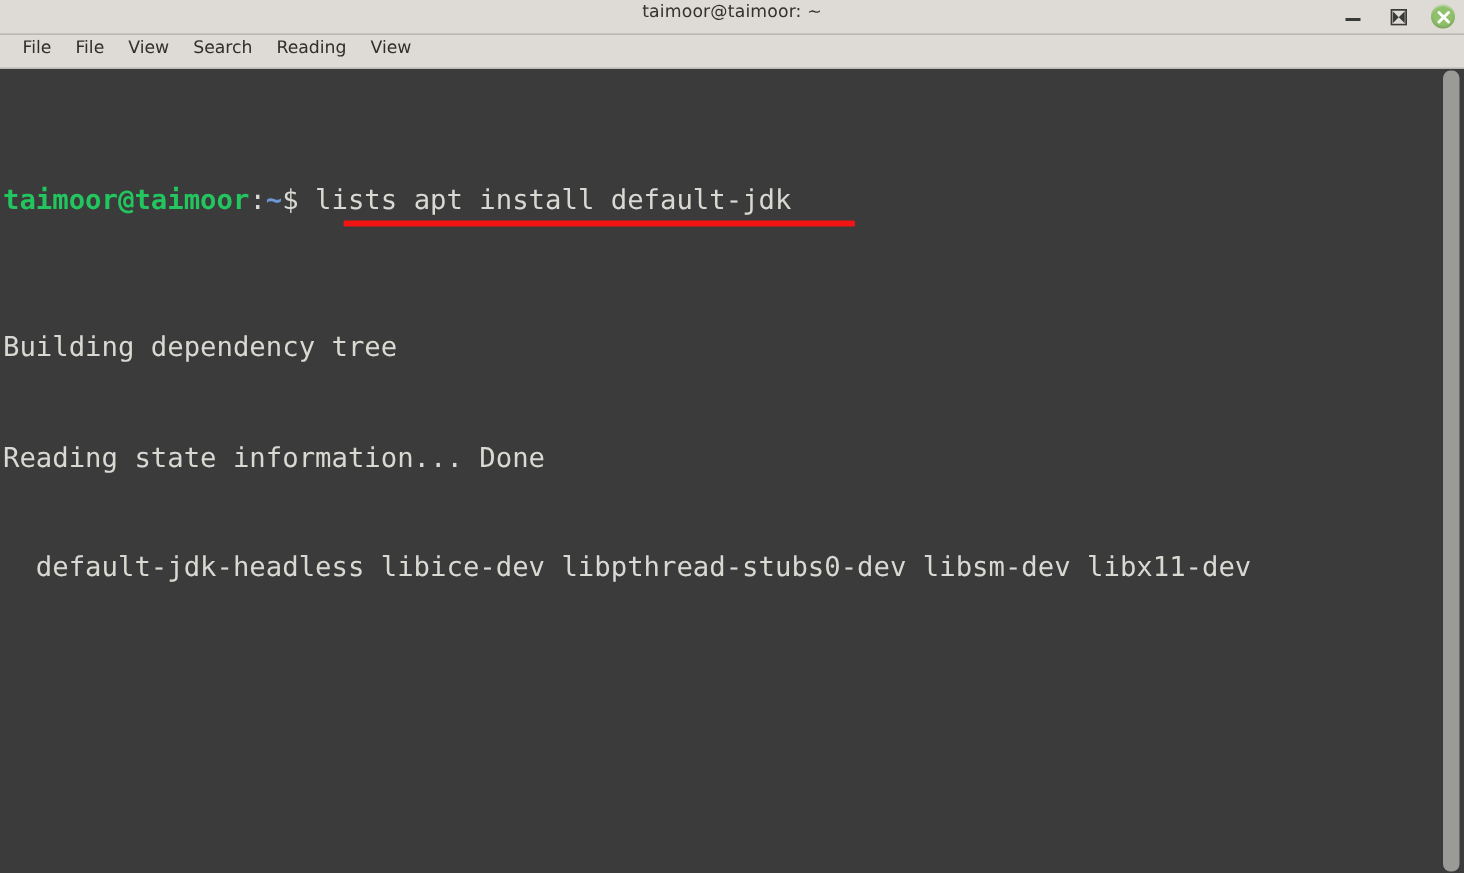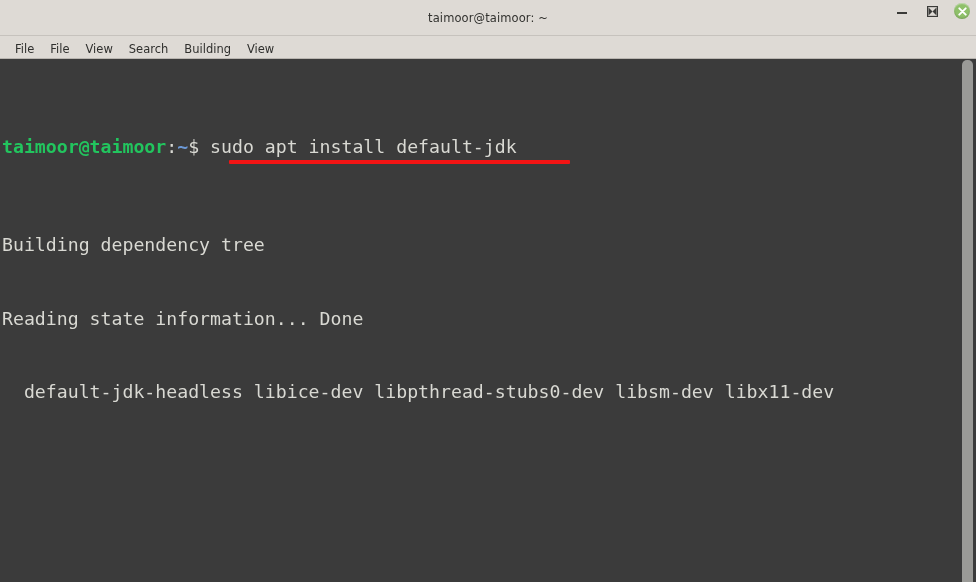--- a/index.html
+++ b/index.html
@@ -15,26 +15,25 @@
     width: 976px;
     height: 582px;
     overflow: hidden;
     background: #3b3b3b;
     box-sizing: border-box;
   }
 
   
   .titlebar {
     position: relative;
-    height: 36px;
+    height: 23px;
     background: #dedad5;
     border-bottom: 1px solid #c6c2bd;
     box-sizing: border-box;
     display: flex;
-    align-items: center;
     justify-content: center;
     user-select: none;
   }
   .titlebar-title {
     font-family: "DejaVu Sans", sans-serif;
     font-size: 11.5px;
     color: #32322f;
     letter-spacing: 0.1px;
     white-space: nowrap;
   }
@@ -75,21 +74,21 @@
   }
   .wc-close svg { display: block; }
 
   
   .menubar {
     height: 23px;
     background: #dedad5;
     border-bottom: 1px solid #b9b5b0;
     box-sizing: border-box;
     display: flex;
-    align-items: flex-end;
+    align-items: flex-start;
     padding-left: 7px;
     user-select: none;
   }
   .menu-item {
     font-family: "DejaVu Sans", sans-serif;
     font-size: 11.5px;
     color: #2f2f2d;
     padding: 1px 8px 2px 8px;
     cursor: default;
     white-space: nowrap;
@@ -187,28 +186,28 @@
         </span>
       </div>
     </div>
   </div>
 
   <div class="menubar">
     <div class="menu-item">File</div>
     <div class="menu-item">File</div>
     <div class="menu-item">View</div>
     <div class="menu-item">Search</div>
-    <div class="menu-item">Building</div>
+    <div class="menu-item">Reading</div>
     <div class="menu-item">View</div>
   </div>
 
   <div class="term-wrap">
     <div class="term">
 
-      <div class="line"><span class="c-green">taimoor@taimoor</span><span class="c-white">:</span><span class="c-blue">~</span><span class="c-white">$</span><span class="c-white"> </span><span class="c-white">sudo apt install default-jdk</span><span class="cmd-underline"></span></div>
+      <div class="line"><span class="c-green">taimoor@taimoor</span><span class="c-white">:</span><span class="c-blue">~</span><span class="c-white">$</span><span class="c-white"> </span><span class="c-white">lists apt install default-jdk</span><span class="cmd-underline"></span></div>
 
       <div class="line">Building dependency tree</div>
       <div class="line">Reading state information... Done</div>
       <div class="line">  default-jdk-headless libice-dev libpthread-stubs0-dev libsm-dev libx11-dev</div>
       
       
       
       
       
       

